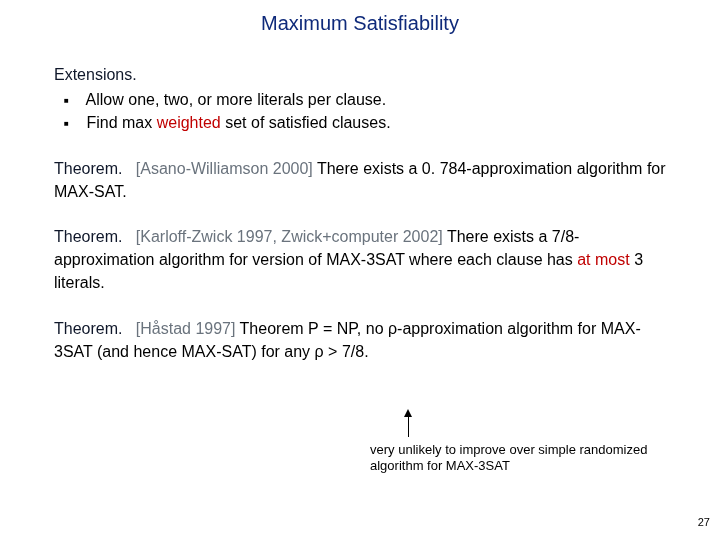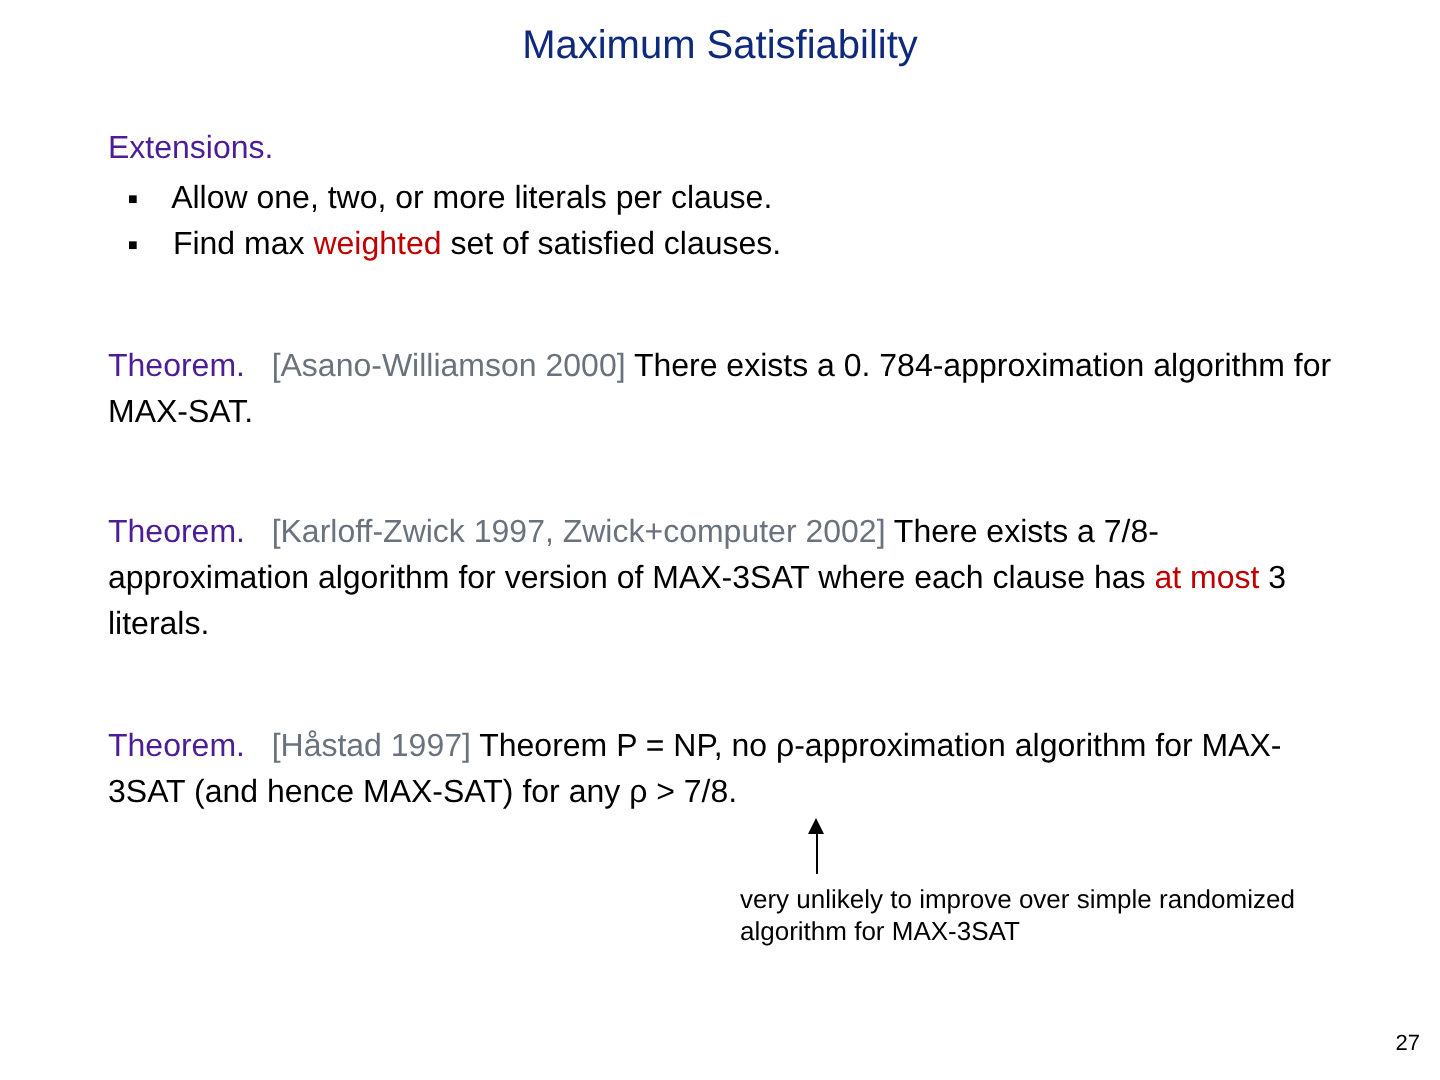--- a/index.html
+++ b/index.html
@@ -23,40 +23,40 @@
     font-size: 20px;
     color: #0f2a7a;
     padding-top: 12px;
   }
   .body {
     padding: 28px 54px 0 54px;
     font-size: 16px;
     line-height: 1.45;
   }
   .section-label {
-    color: #4c1d95;
+    color: #0f172a;
   }
   .red { color: #c00000; }
   .cite { color: #6a737d; }
   ul.bullets {
     margin: 2px 0 0 0;
     padding-left: 28px;
     list-style: none;
   }
   ul.bullets li::before {
     content: "\25A0";
     font-size: 8px;
     display: inline-block;
     width: 18px;
     margin-left: -18px;
     vertical-align: 2px;
     color: #000;
   }
   .para {
-    margin-top: 37px;
+    margin-top: 22px;
   }
   .footnote {
     position: absolute;
     left: 370px;
     top: 442px;
     width: 300px;
     font-size: 13px;
     line-height: 1.25;
     color: #000;
   }

